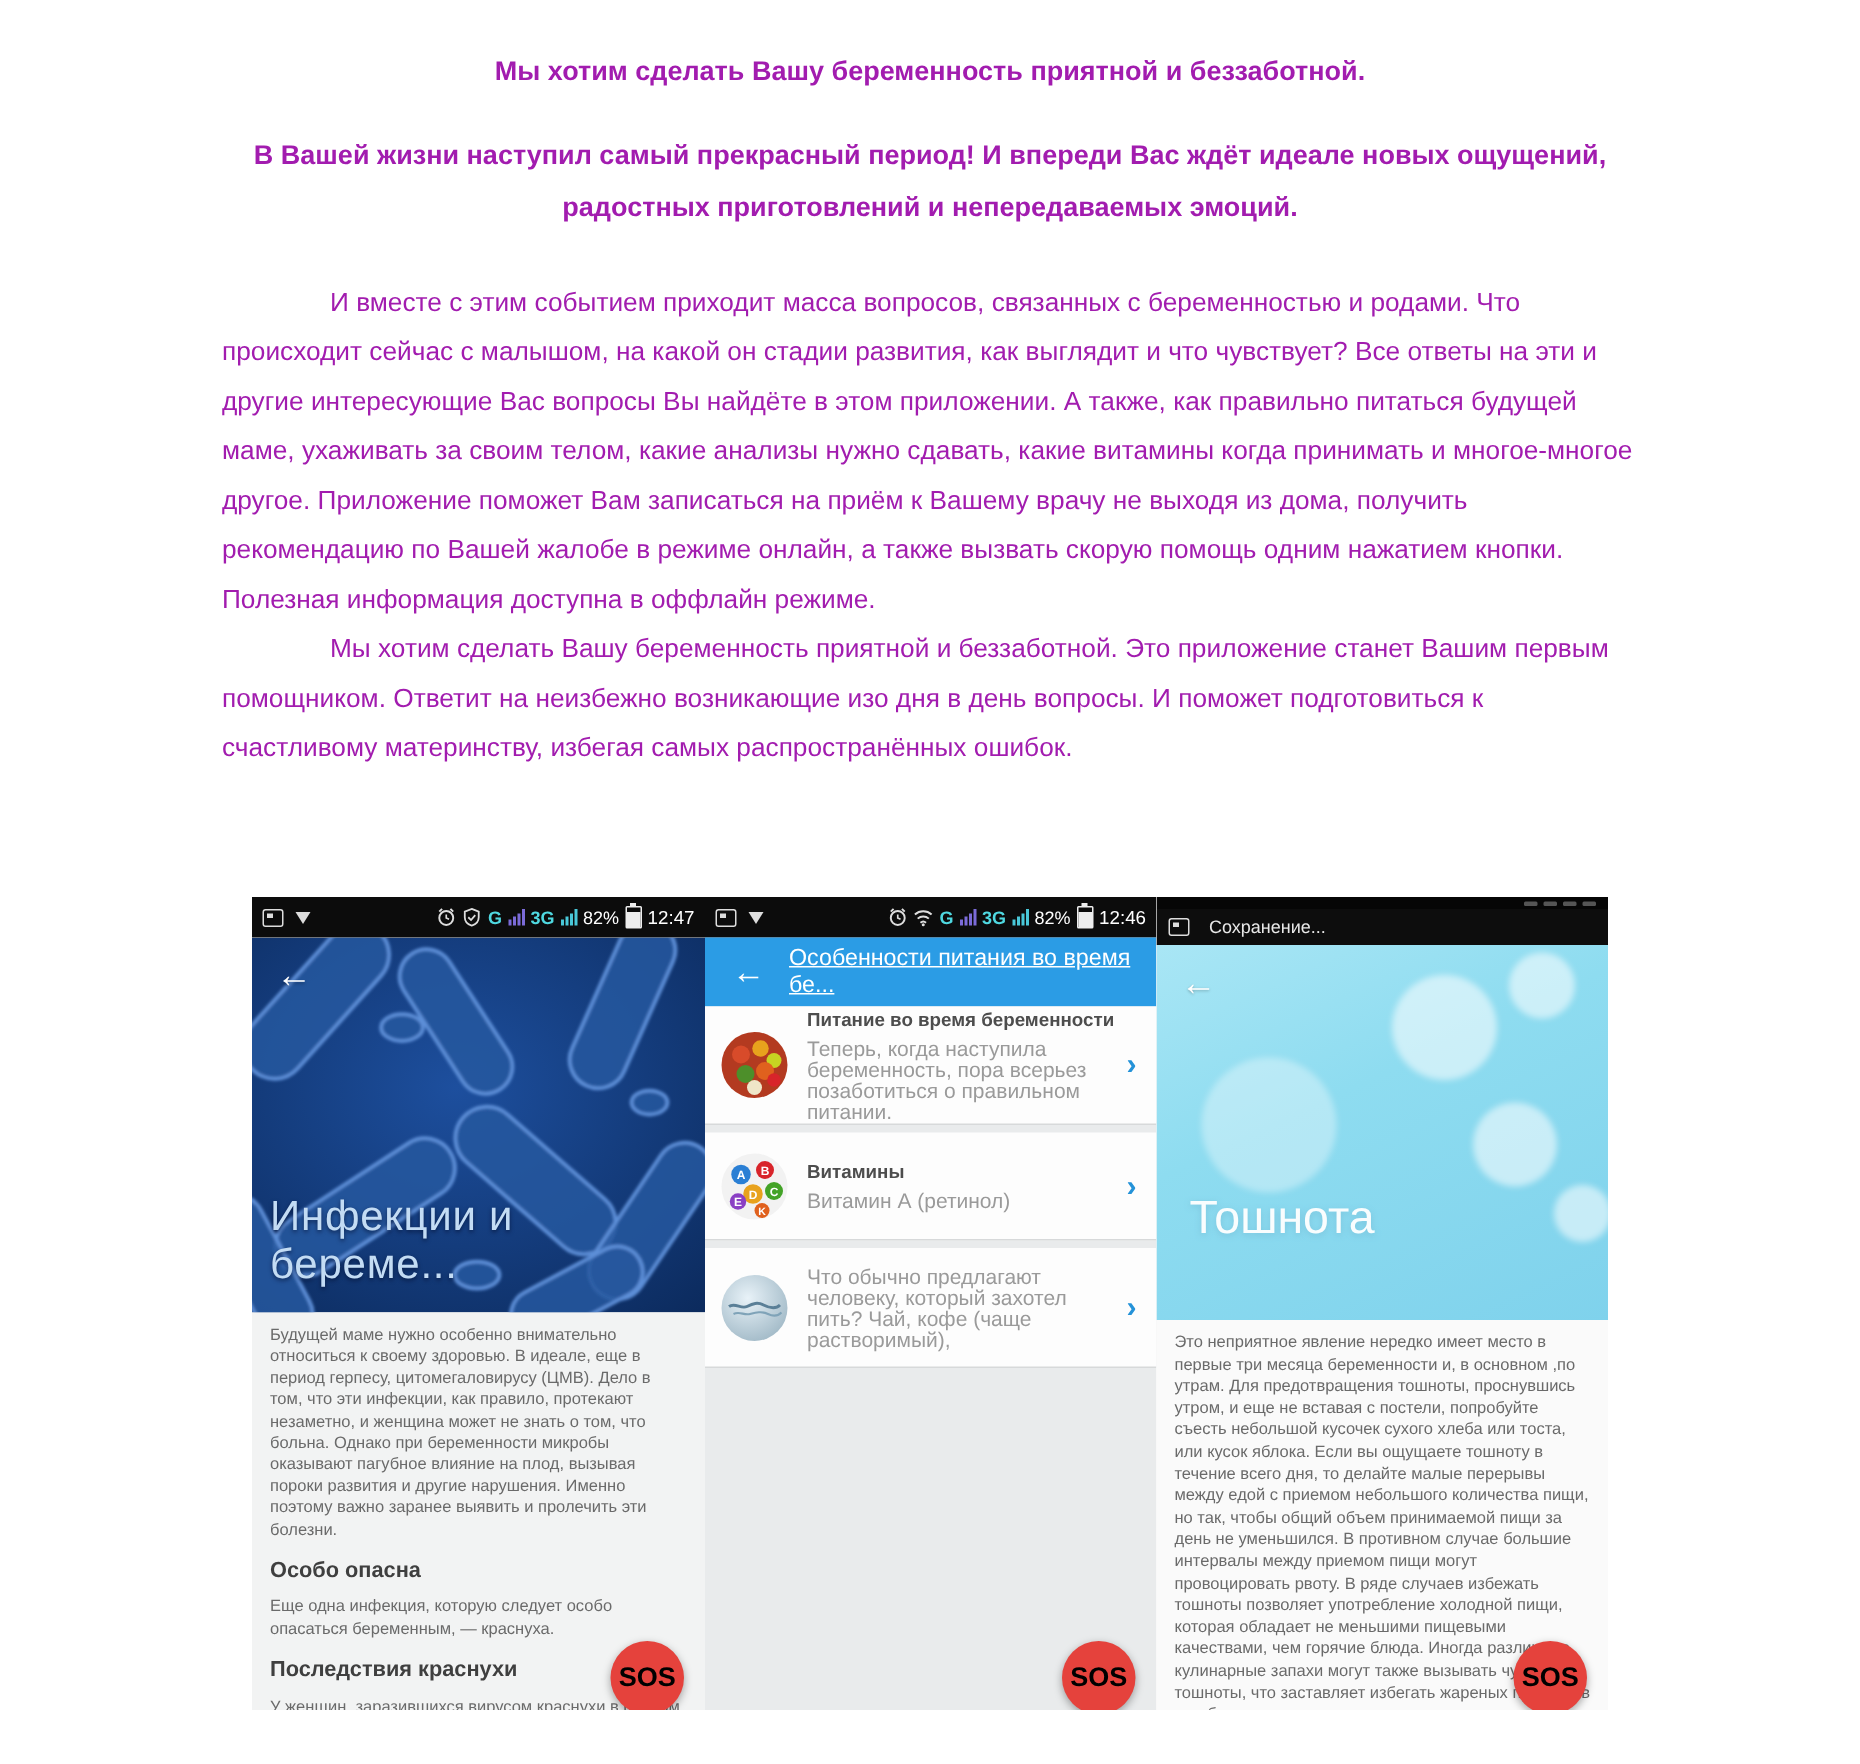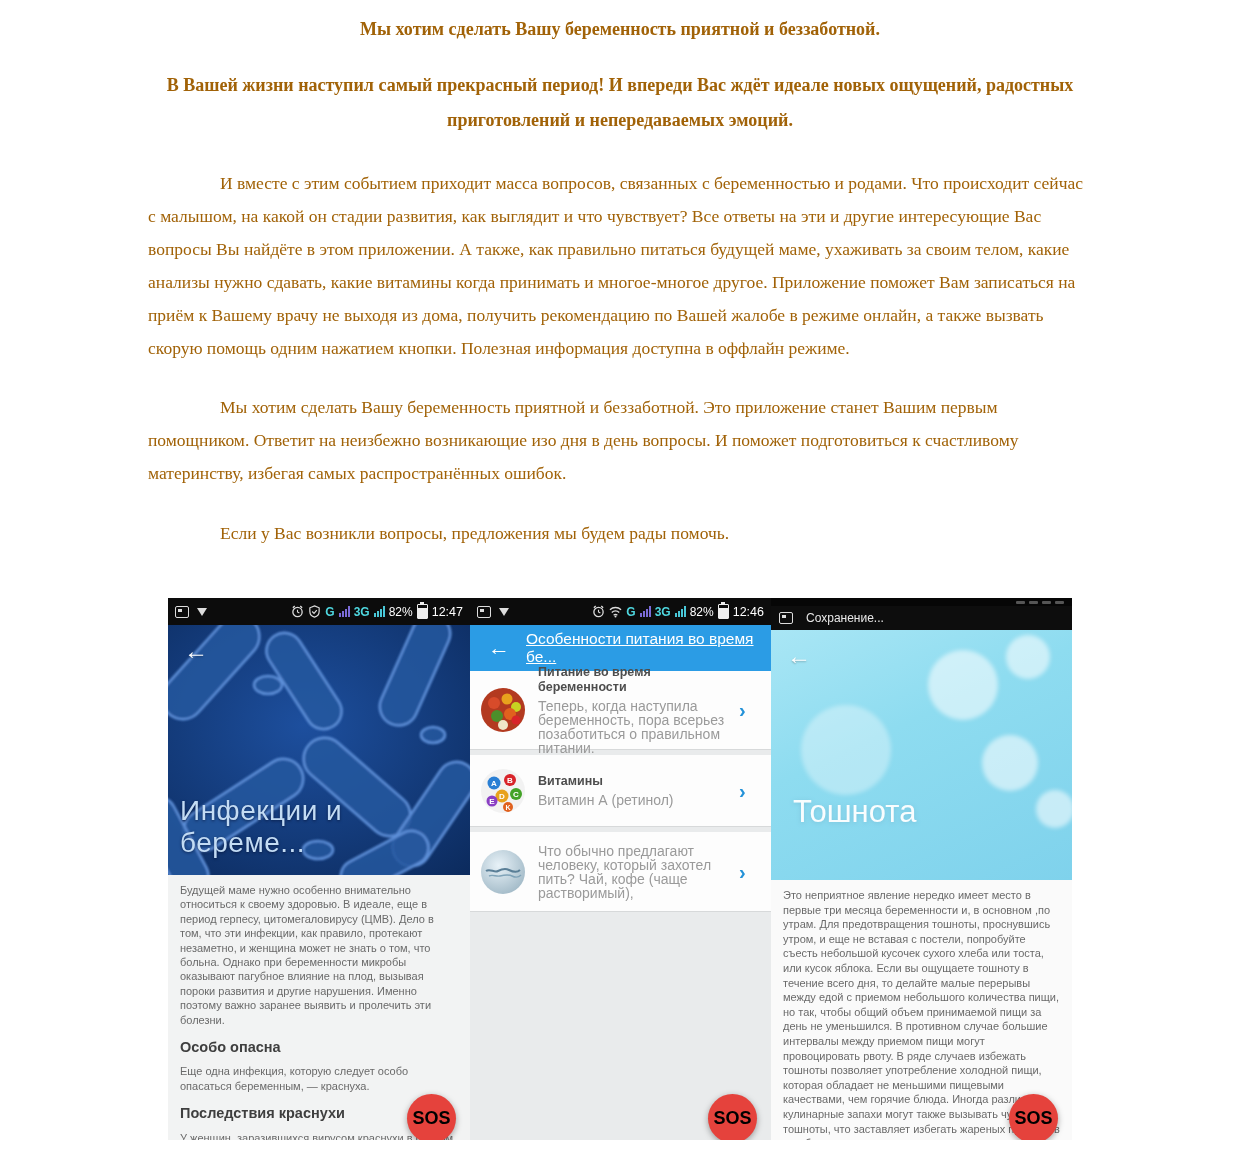--- a/index.html
+++ b/index.html
@@ -1,25 +1,25 @@
 <!DOCTYPE html>
 <html><head>
 <meta charset="utf-8">
 <style>
   html,body{margin:0;padding:0;}
   body{background:#888;font-family:"Liberation Sans", sans-serif;}
   .page{position:relative;width:1240px;height:1176px;background:#ffffff;overflow:hidden;}
 
   
-  .doc{position:absolute;left:148px;top:0;width:944px;color:#a16207;font-family:Liberation Serif, serif;}
+  .doc{position:absolute;left:148px;top:18px;width:944px;color:#a21caf;}
   .doc h1{margin:16px 0 0 0;text-align:center;font-size:18px;line-height:26px;font-weight:bold;}
   .doc h2{margin:26px 0 0 0;text-align:center;font-size:18px;line-height:35px;font-weight:bold;}
   .doc p{margin:0;font-size:17.5px;line-height:33px;font-weight:500;}
   .doc .p1{margin-top:29px;text-indent:72px;}
-  .doc .p2{margin-top:26px;text-indent:72px;}
+  .doc .p2{text-indent:72px;}
   .doc .p3{margin-top:27px;text-indent:72px;}
 
   
   .shots{position:absolute;left:168px;top:598px;width:904px;height:542px;display:flex;}
   .phone{position:relative;height:542px;overflow:hidden;background:#f2f3f3;}
   .phone1{width:302px;}
   .phone2{width:301px;}
   .phone3{width:301px;}
 
   
@@ -51,21 +51,21 @@
   
   .p1body{padding:8px 12px 0 12px;color:#6a6a6a;font-size:11px;line-height:14.4px;}
   .p1body h4{margin:13px 0 10px 0;font-size:14.5px;color:#3f3f3f;}
   .p1body p{margin:0;}
 
   
   .p2header{height:46px;background:#2b9ce5;display:flex;align-items:center;color:#fff;}
   .p2header .backarrow2{font-size:22px;margin:0 16px 0 18px;}
   .p2header .htitle{font-size:15.5px;font-weight:500;text-decoration:underline;}
   .p2list{background:#e9ebec;}
-  .card{background:#fdfdfd;border-bottom:1px solid #d7d9da;margin-bottom:5px;display:flex;align-items:center;padding:10px 16px 10px 10px;box-sizing:border-box;}
+  .card{background:#fdfdfd;border-bottom:1px solid #d7d9da;margin-bottom:5px;display:flex;align-items:center;padding:10px 4px 10px 10px;box-sizing:border-box;}
   .card .cicon{flex:0 0 46px;height:46px;margin-right:12px;}
   .card .ctext{flex:1;min-width:0;}
   .card .ctitle{font-size:12.5px;font-weight:bold;color:#4d4d4d;line-height:15px;margin-bottom:4px;}
   .card .csub{font-size:14px;color:#9a9a9a;line-height:14px;}
   .card .chev{flex:0 0 16px;color:#2492d8;font-size:20px;font-weight:bold;line-height:16px;margin-left:2px;}
 
   
   .savebar{height:24px;background:#0d0d0d;display:flex;align-items:center;gap:13px;padding:0 8px;color:#e8e8e8;font-size:12px;}
   .faintbar{height:8px;background:#060606;display:flex;justify-content:flex-end;align-items:center;gap:4px;padding:0 8px;}
   .faintbar i{display:block;width:9px;height:3px;background:#555;border-radius:1px;}
@@ -77,21 +77,20 @@
 </head>
 <body>
 
 <div class="page">
 
   <div class="doc">
     <h1>Мы хотим сделать Вашу беременность приятной и беззаботной.</h1>
     <h2>В Вашей жизни наступил самый прекрасный период! И впереди Вас ждёт идеале новых ощущений, радостных приготовлений и непередаваемых эмоций.</h2>
     <p class="p1">И вместе с этим событием приходит масса вопросов, связанных с беременностью и родами. Что происходит сейчас с малышом, на какой он стадии развития, как выглядит и что чувствует? Все ответы на эти и другие интересующие Вас вопросы Вы найдёте в этом приложении. А также, как правильно питаться будущей маме, ухаживать за своим телом, какие анализы нужно сдавать, какие витамины когда принимать и многое-многое другое. Приложение поможет Вам записаться на приём к Вашему врачу не выходя из дома, получить рекомендацию по Вашей жалобе в режиме онлайн, а также вызвать скорую помощь одним нажатием кнопки. Полезная информация доступна в оффлайн режиме.</p>
     <p class="p2">Мы хотим сделать Вашу беременность приятной и беззаботной. Это приложение станет Вашим первым помощником. Ответит на неизбежно возникающие изо дня в день вопросы. И поможет подготовиться к счастливому материнству, избегая самых распространённых ошибок.</p>
-    <p class="p3">Если у Вас возникли вопросы, предложения мы будем рады помочь.</p>
   </div>
 
   <div class="shots">
 
     <div class="phone phone1">
       <div class="statusbar">
         <span class="left">
           <span class="sicon ssq"></span>
           <span class="sicon stri"></span>
         </span>

